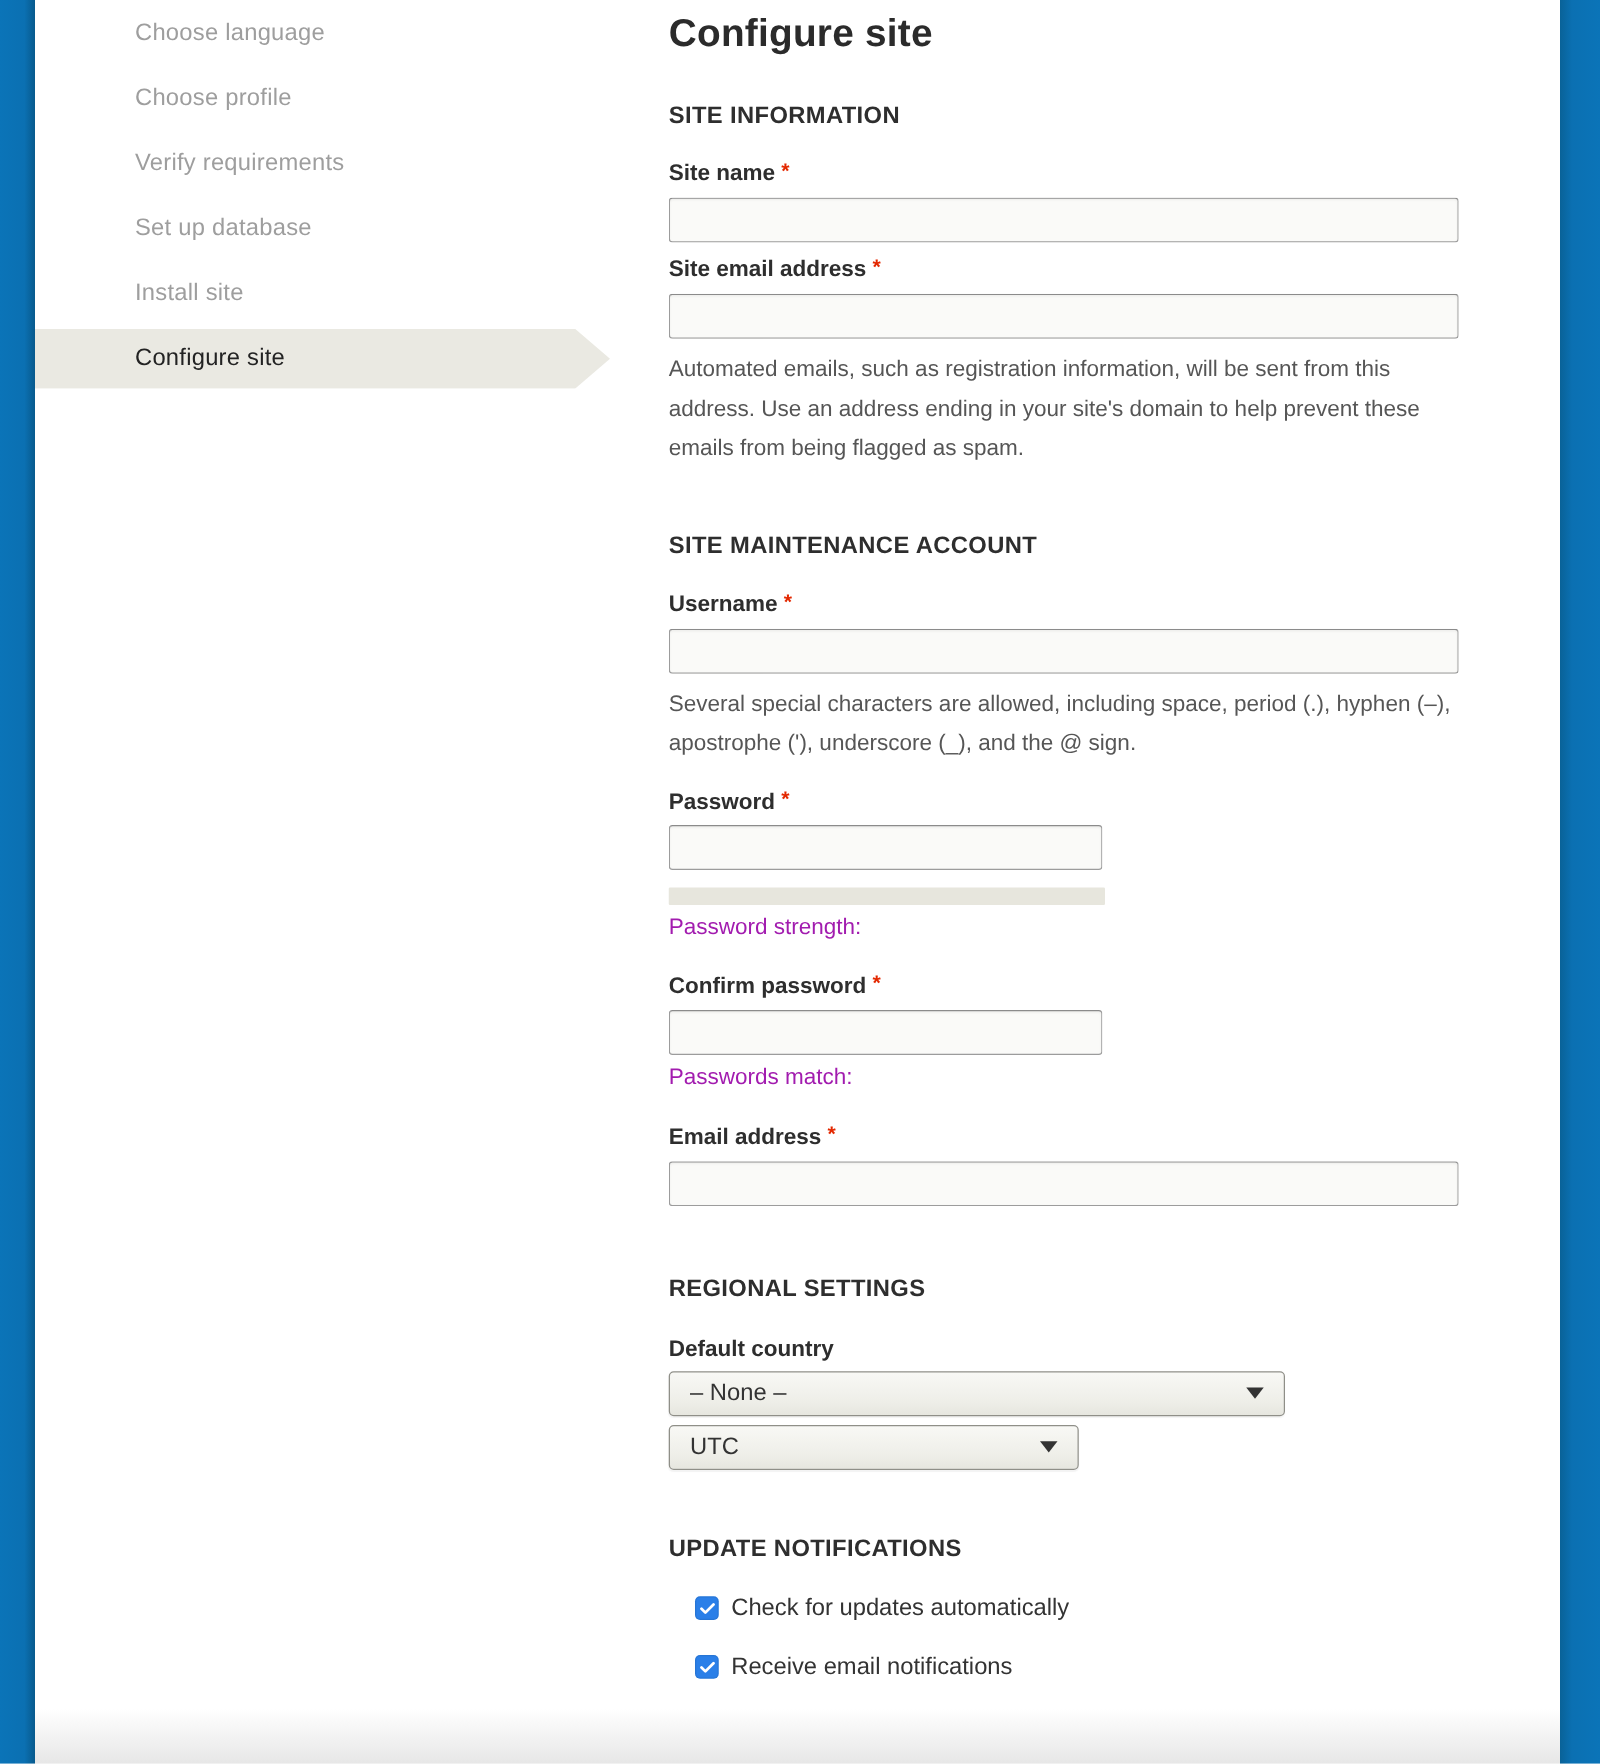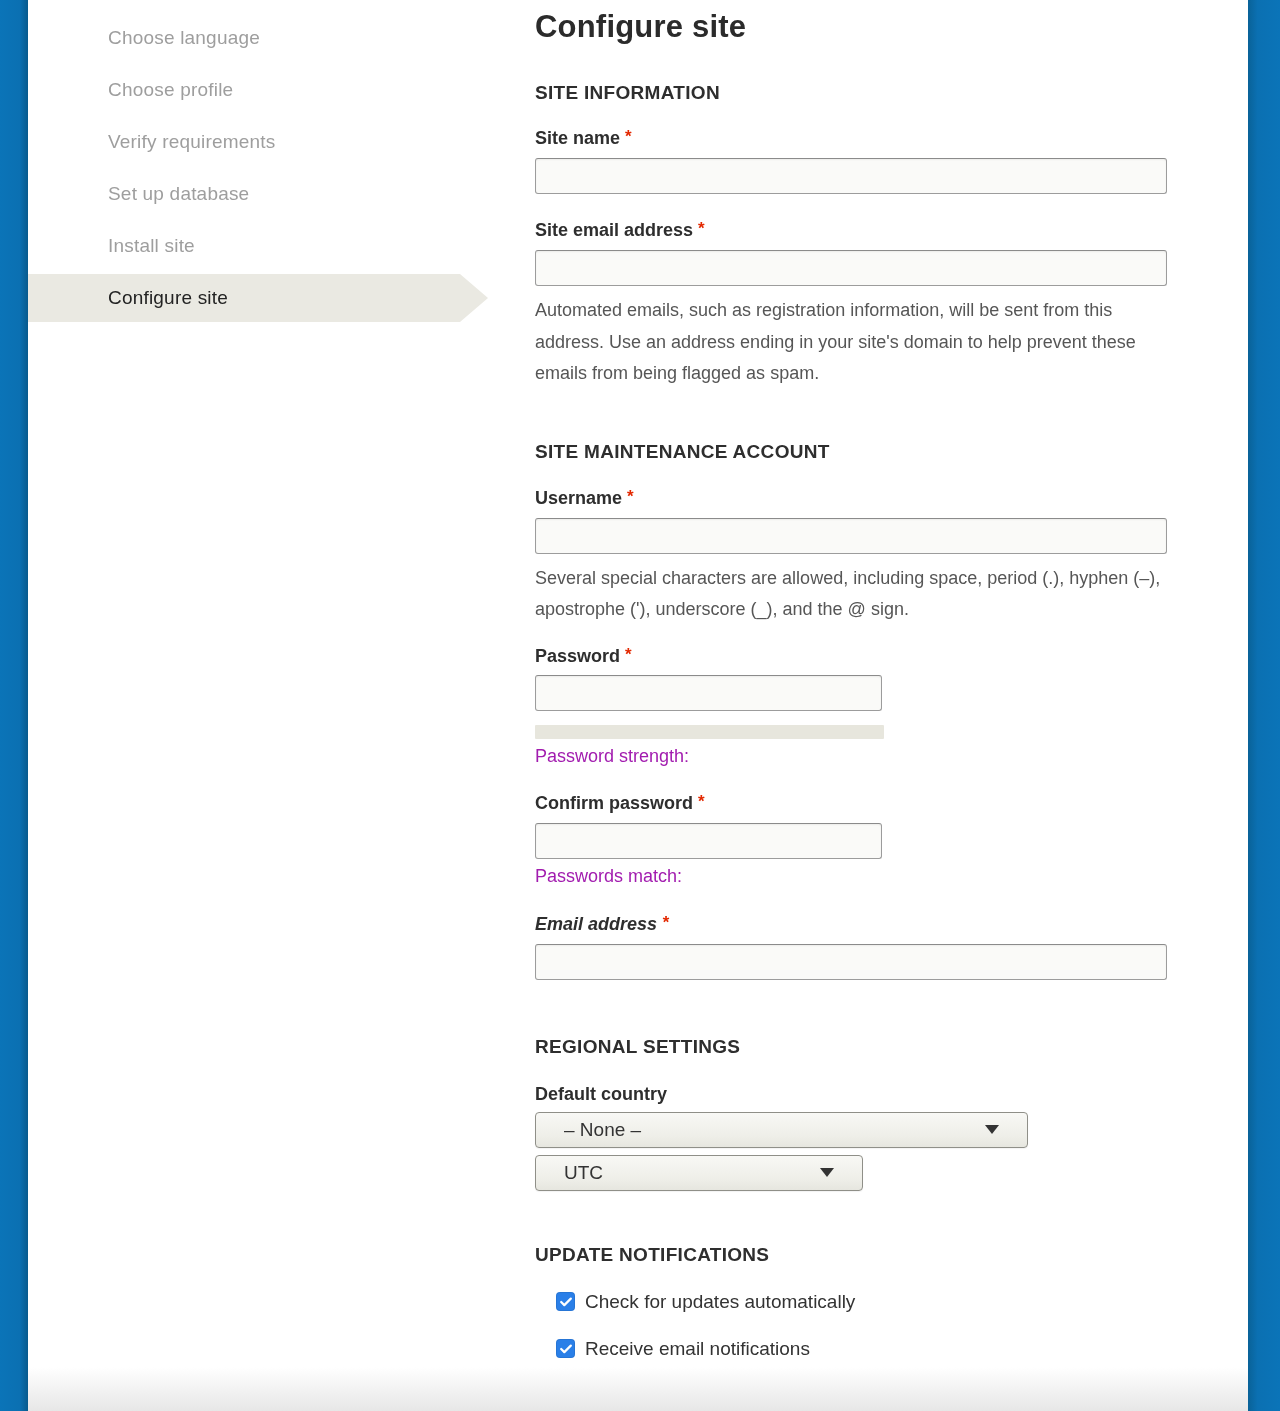--- a/index.html
+++ b/index.html
@@ -34,21 +34,21 @@
     position:absolute; left:28px; right:32px; top:0; bottom:0;
     background:#fff;
   }
   .content-area::after{
     content:""; position:absolute; left:0; right:0; bottom:0; height:44px;
     background: linear-gradient(to bottom, rgba(120,120,120,0) 0%, rgba(120,120,120,0.18) 100%);
     pointer-events:none;
   }
 
   
-  .sidebar{ position:absolute; left:0; top:12px; width:460px;text-align:center; }
+  .sidebar{ position:absolute; left:0; top:1px; width:460px;text-align:center; }
   .step{
     height:52px; display:flex; align-items:center;
     padding-left:80px;
     font-size:19px; color: var(--muted);
     letter-spacing:.2px;
   }
   .step.active{
     height:48px; margin:2px 0;
     color:#232323; font-weight:400;
     background: var(--active-bg);
@@ -79,44 +79,44 @@
     background: var(--input-bg);
     border:1px solid var(--input-border);
     border-top-color:#8b8b8b;
     border-radius:3px;
     box-shadow: inset 0 1px 2px rgba(0,0,0,0.06);
     font-size:18px; padding:0 10px; color:#333;
   }
   input.text-input.half{ width:347px; }
 
   .mt-label-1{ margin-top:23px; }
-  .mt-label-2{ margin-top:25px; }
+  .mt-label-2{ margin-top:10px; }
   .mt-label-3{ margin-top:24px; }
   .mt-label-4{ margin-top:19px; }
   .mt-label-5{ margin-top:25px; }
-  .mt-label-6{ margin-top:26px;font-style:italic; }
+  .mt-label-6{ margin-top:26px; }
   .mt-label-7{ margin-top:25px; }
   .mt-label-8{ margin-top:22px; }
 
   .description{
     margin-top:9px; font-size:18px; line-height:31.5px; color:var(--help);
   }
   .strength-bar{
     margin-top:14px; width:349px; height:14px; background:#e7e6dd; border-radius:1px;
   }
   .indicator-text{
     margin-top:6px; font-size:18px; line-height:22px; color:#a21caf;
   }
 
   .select{
     margin-top:7px; height:36px; display:flex; align-items:center;
     border:1px solid #8f8f88; border-radius:4px;
     background: linear-gradient(to bottom, #f8f8f5 0%, #eeeee8 70%, #e6e6df 100%);
     box-shadow: 0 1px 1px rgba(0,0,0,0.05);
-    font-size:19px; color:#333; padding:0 28px;
+    font-size:19px; color:#333; padding:0 16px;
     position:relative; cursor:default;
   }
   .select .select-value{ flex:1; }
   .select .arrow{
     width:0; height:0;
     border-left:7px solid transparent; border-right:7px solid transparent;
     border-top:9px solid #333;
   }
   .select-country{ width:493px; }
   .select-timezone{ width:328px; }

